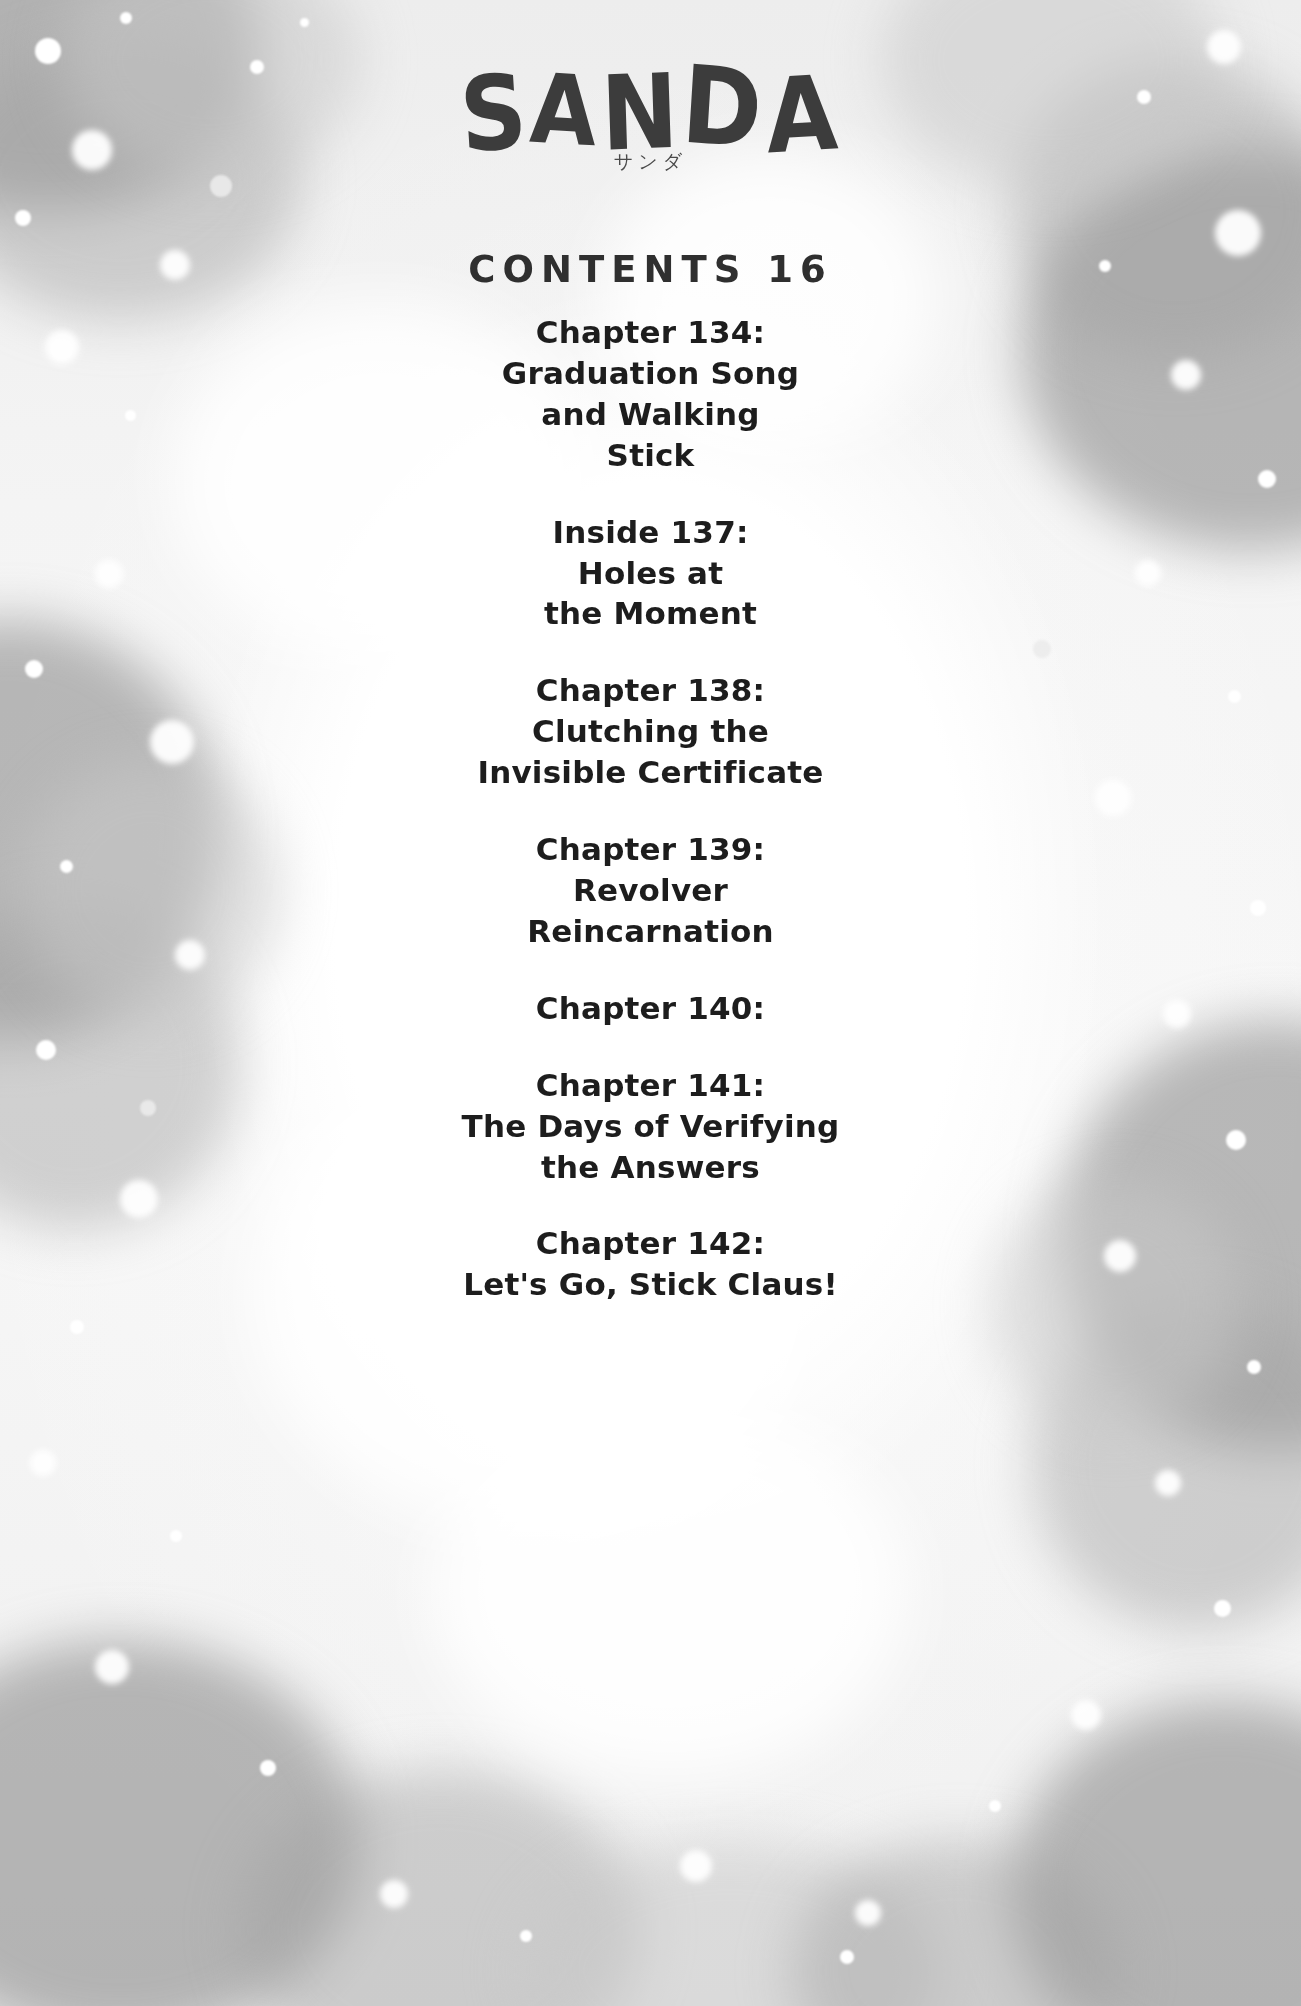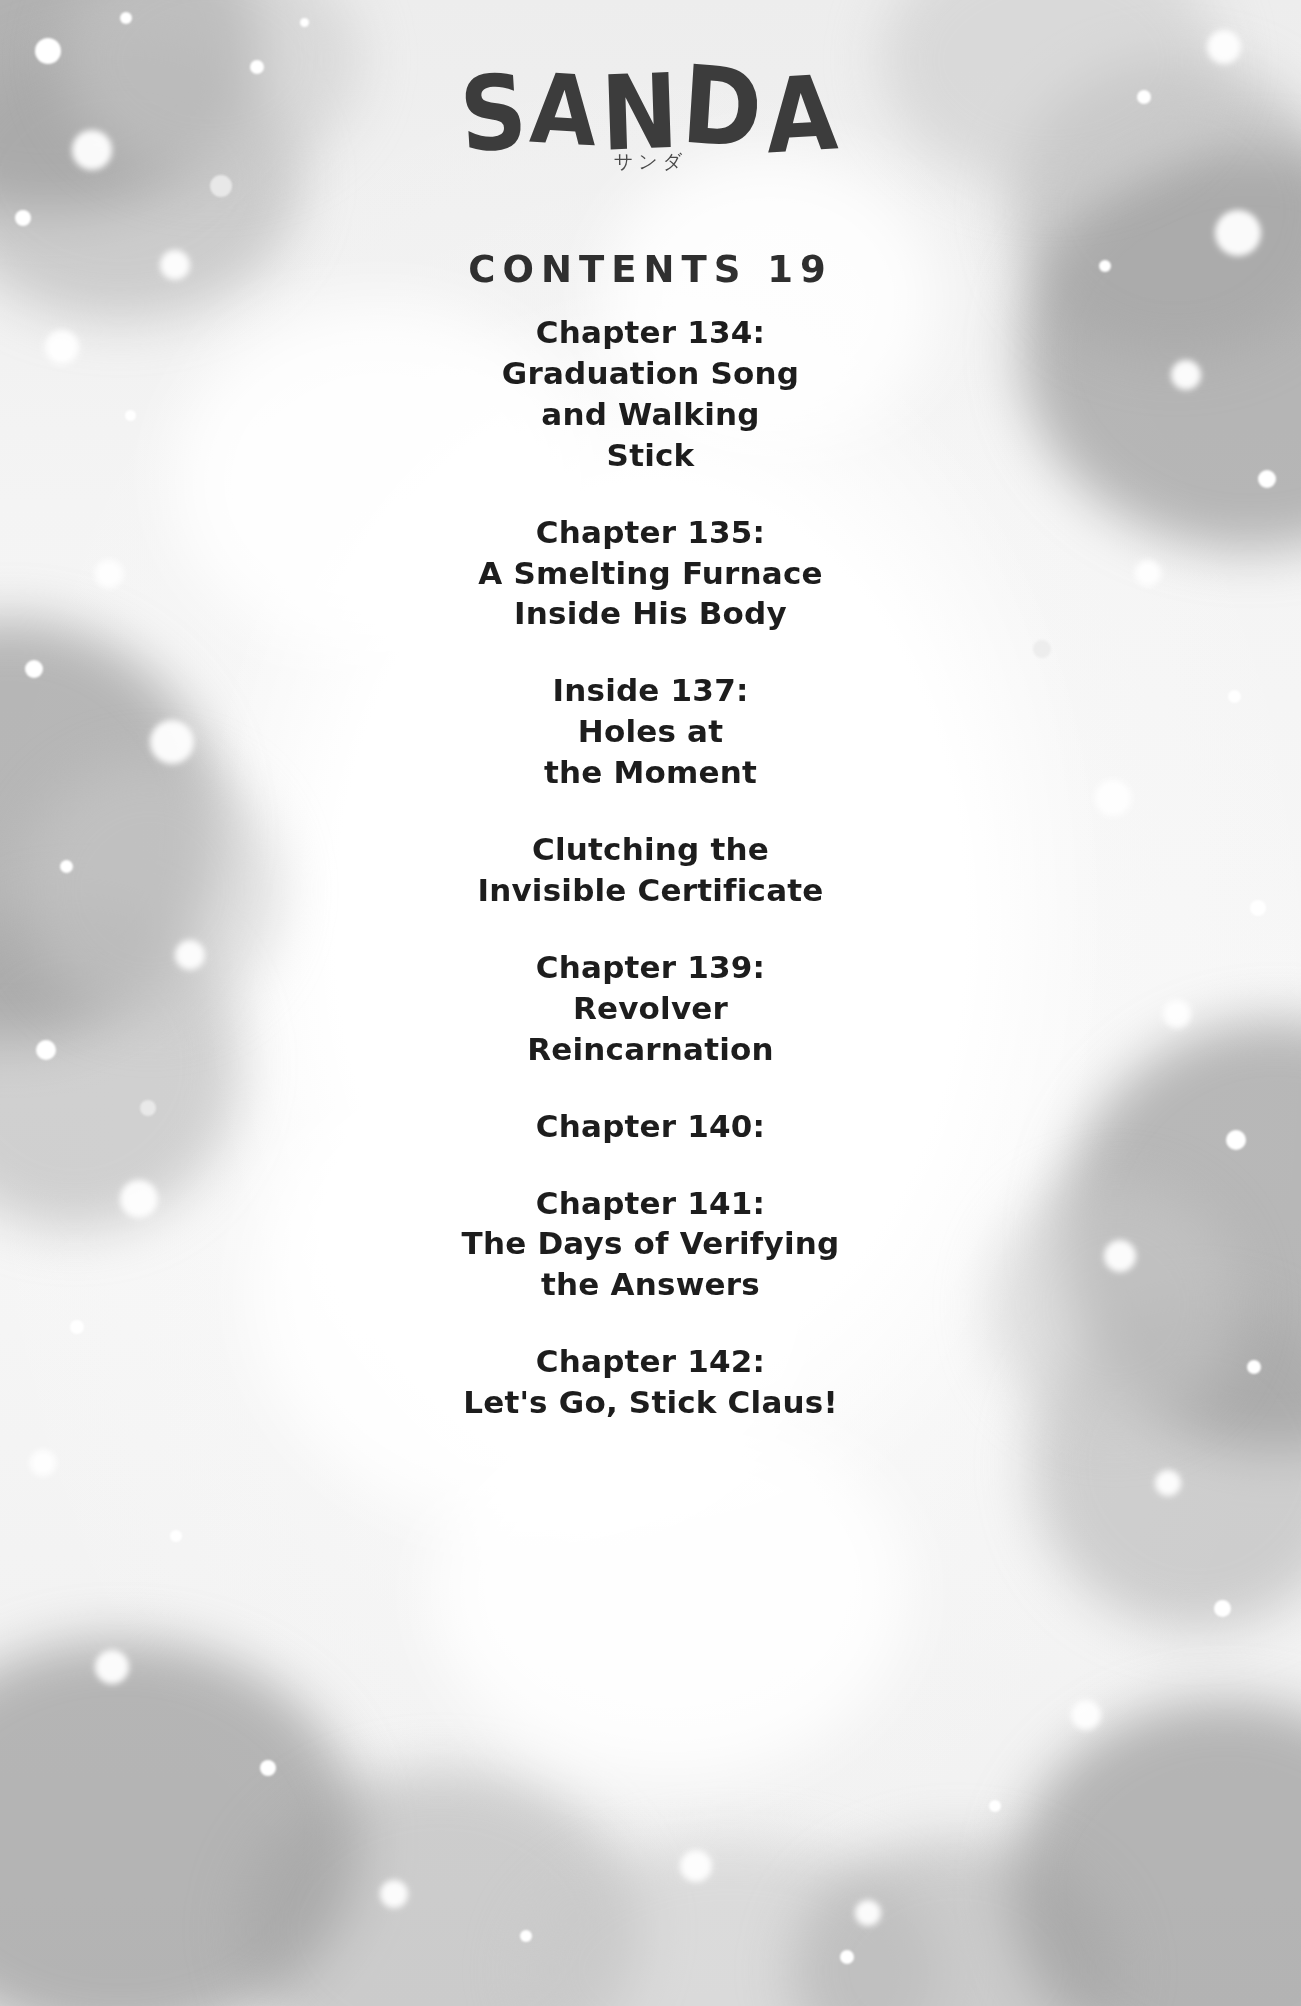--- a/index.html
+++ b/index.html
@@ -217,45 +217,41 @@
 
   <div class="content">
 
     <div class="logo">
       <div class="logo-main">
         <span class="c1">S</span><span class="c2">A</span><span class="c3">N</span><span class="c4">D</span><span class="c5">A</span>
       </div>
       <div class="logo-jp">サンダ</div>
     </div>
 
-    <div class="contents-title">CONTENTS 19</div>
+    <div class="contents-title">CONTENTS 16</div>
 
     <div class="toc">
 
       <div class="toc-entry">
         <div class="num">Chapter 134:</div>
         <div class="title">Graduation Song
 and Walking
 Stick</div>
       </div>
 
-      <div class="toc-entry">
-        <div class="num">Chapter 135:</div>
-        <div class="title">A Smelting Furnace
-Inside His Body</div>
-      </div>
 
 
       <div class="toc-entry">
         <div class="num">Inside 137:</div>
         <div class="title">Holes at
 the Moment</div>
       </div>
 
       <div class="toc-entry">
+        <div class="num">Chapter 138:</div>
         <div class="title">Clutching the
 Invisible Certificate</div>
       </div>
 
       <div class="toc-entry">
         <div class="num">Chapter 139:</div>
         <div class="title">Revolver
 Reincarnation</div>
       </div>
 

